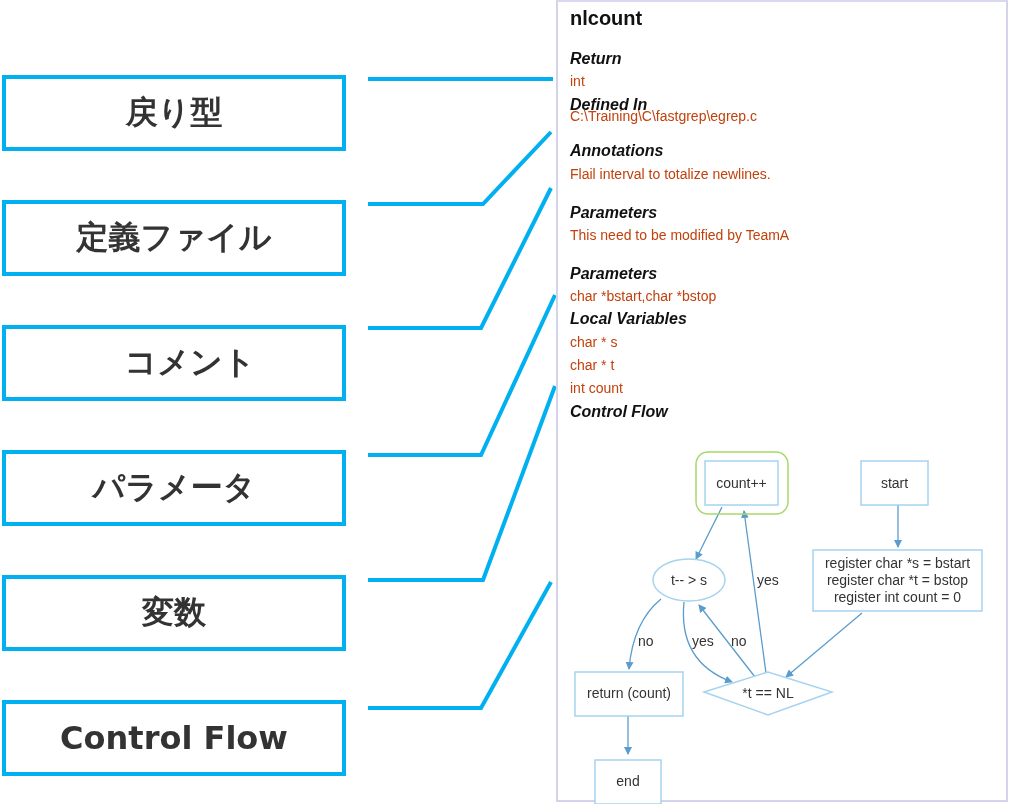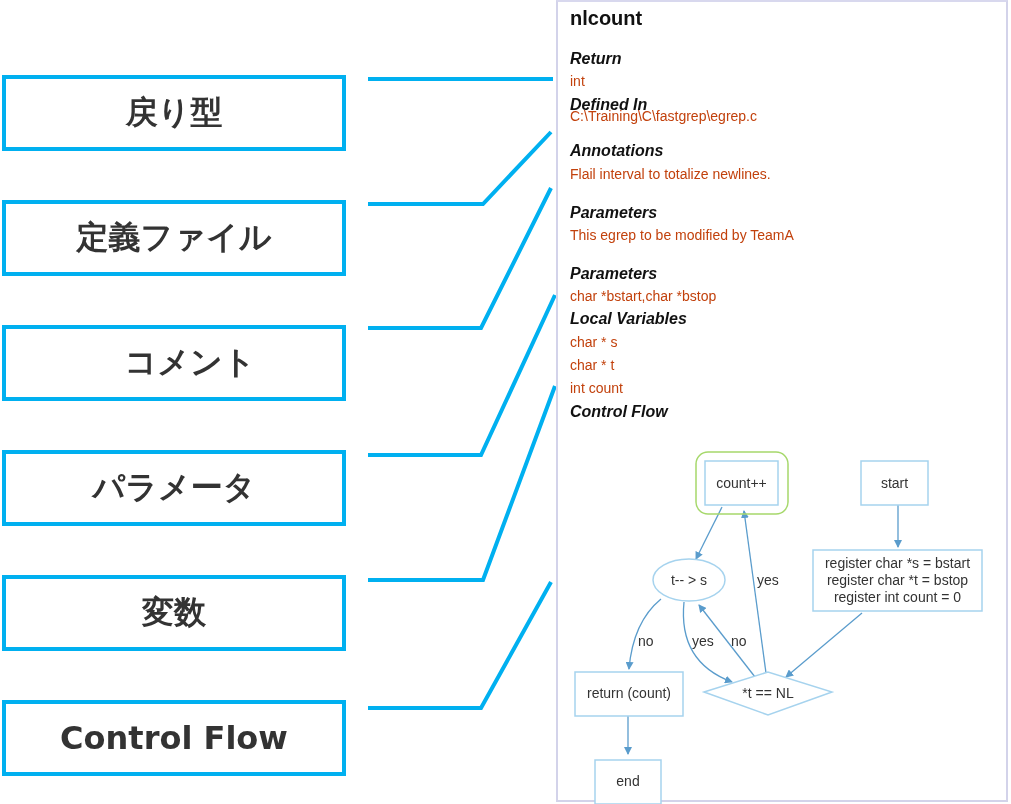--- a/index.html
+++ b/index.html
@@ -60,21 +60,21 @@
 
 <div class="panel">
   <div class="panel-title">nlcount</div>
   <div class="sec-h" style="top:48px;">Return</div>
   <div class="sec-v" style="top:71px;">int</div>
   <div class="sec-h" style="top:94px;">Defined In</div>
   <div class="sec-v" style="top:106px;">C:\Training\C\fastgrep\egrep.c</div>
   <div class="sec-h" style="top:140px;">Annotations</div>
   <div class="sec-v" style="top:164px;">Flail interval to totalize newlines.</div>
   <div class="sec-h" style="top:202px;">Parameters</div>
-  <div class="sec-v" style="top:225px;">This egrep to be modified by TeamA</div>
+  <div class="sec-v" style="top:225px;">This need to be modified by TeamA</div>
   <div class="sec-h" style="top:263px;">Parameters</div>
   <div class="sec-v" style="top:286px;">char *bstart,char *bstop</div>
   <div class="sec-h" style="top:308px;">Local Variables</div>
   <div class="sec-v" style="top:332px;">char * s</div>
   <div class="sec-v" style="top:355px;">char * t</div>
   <div class="sec-v" style="top:378px;">int count</div>
   <div class="sec-h" style="top:401px;">Control Flow</div>
 
   <svg id="flow" width="452" height="802">
     <defs>

